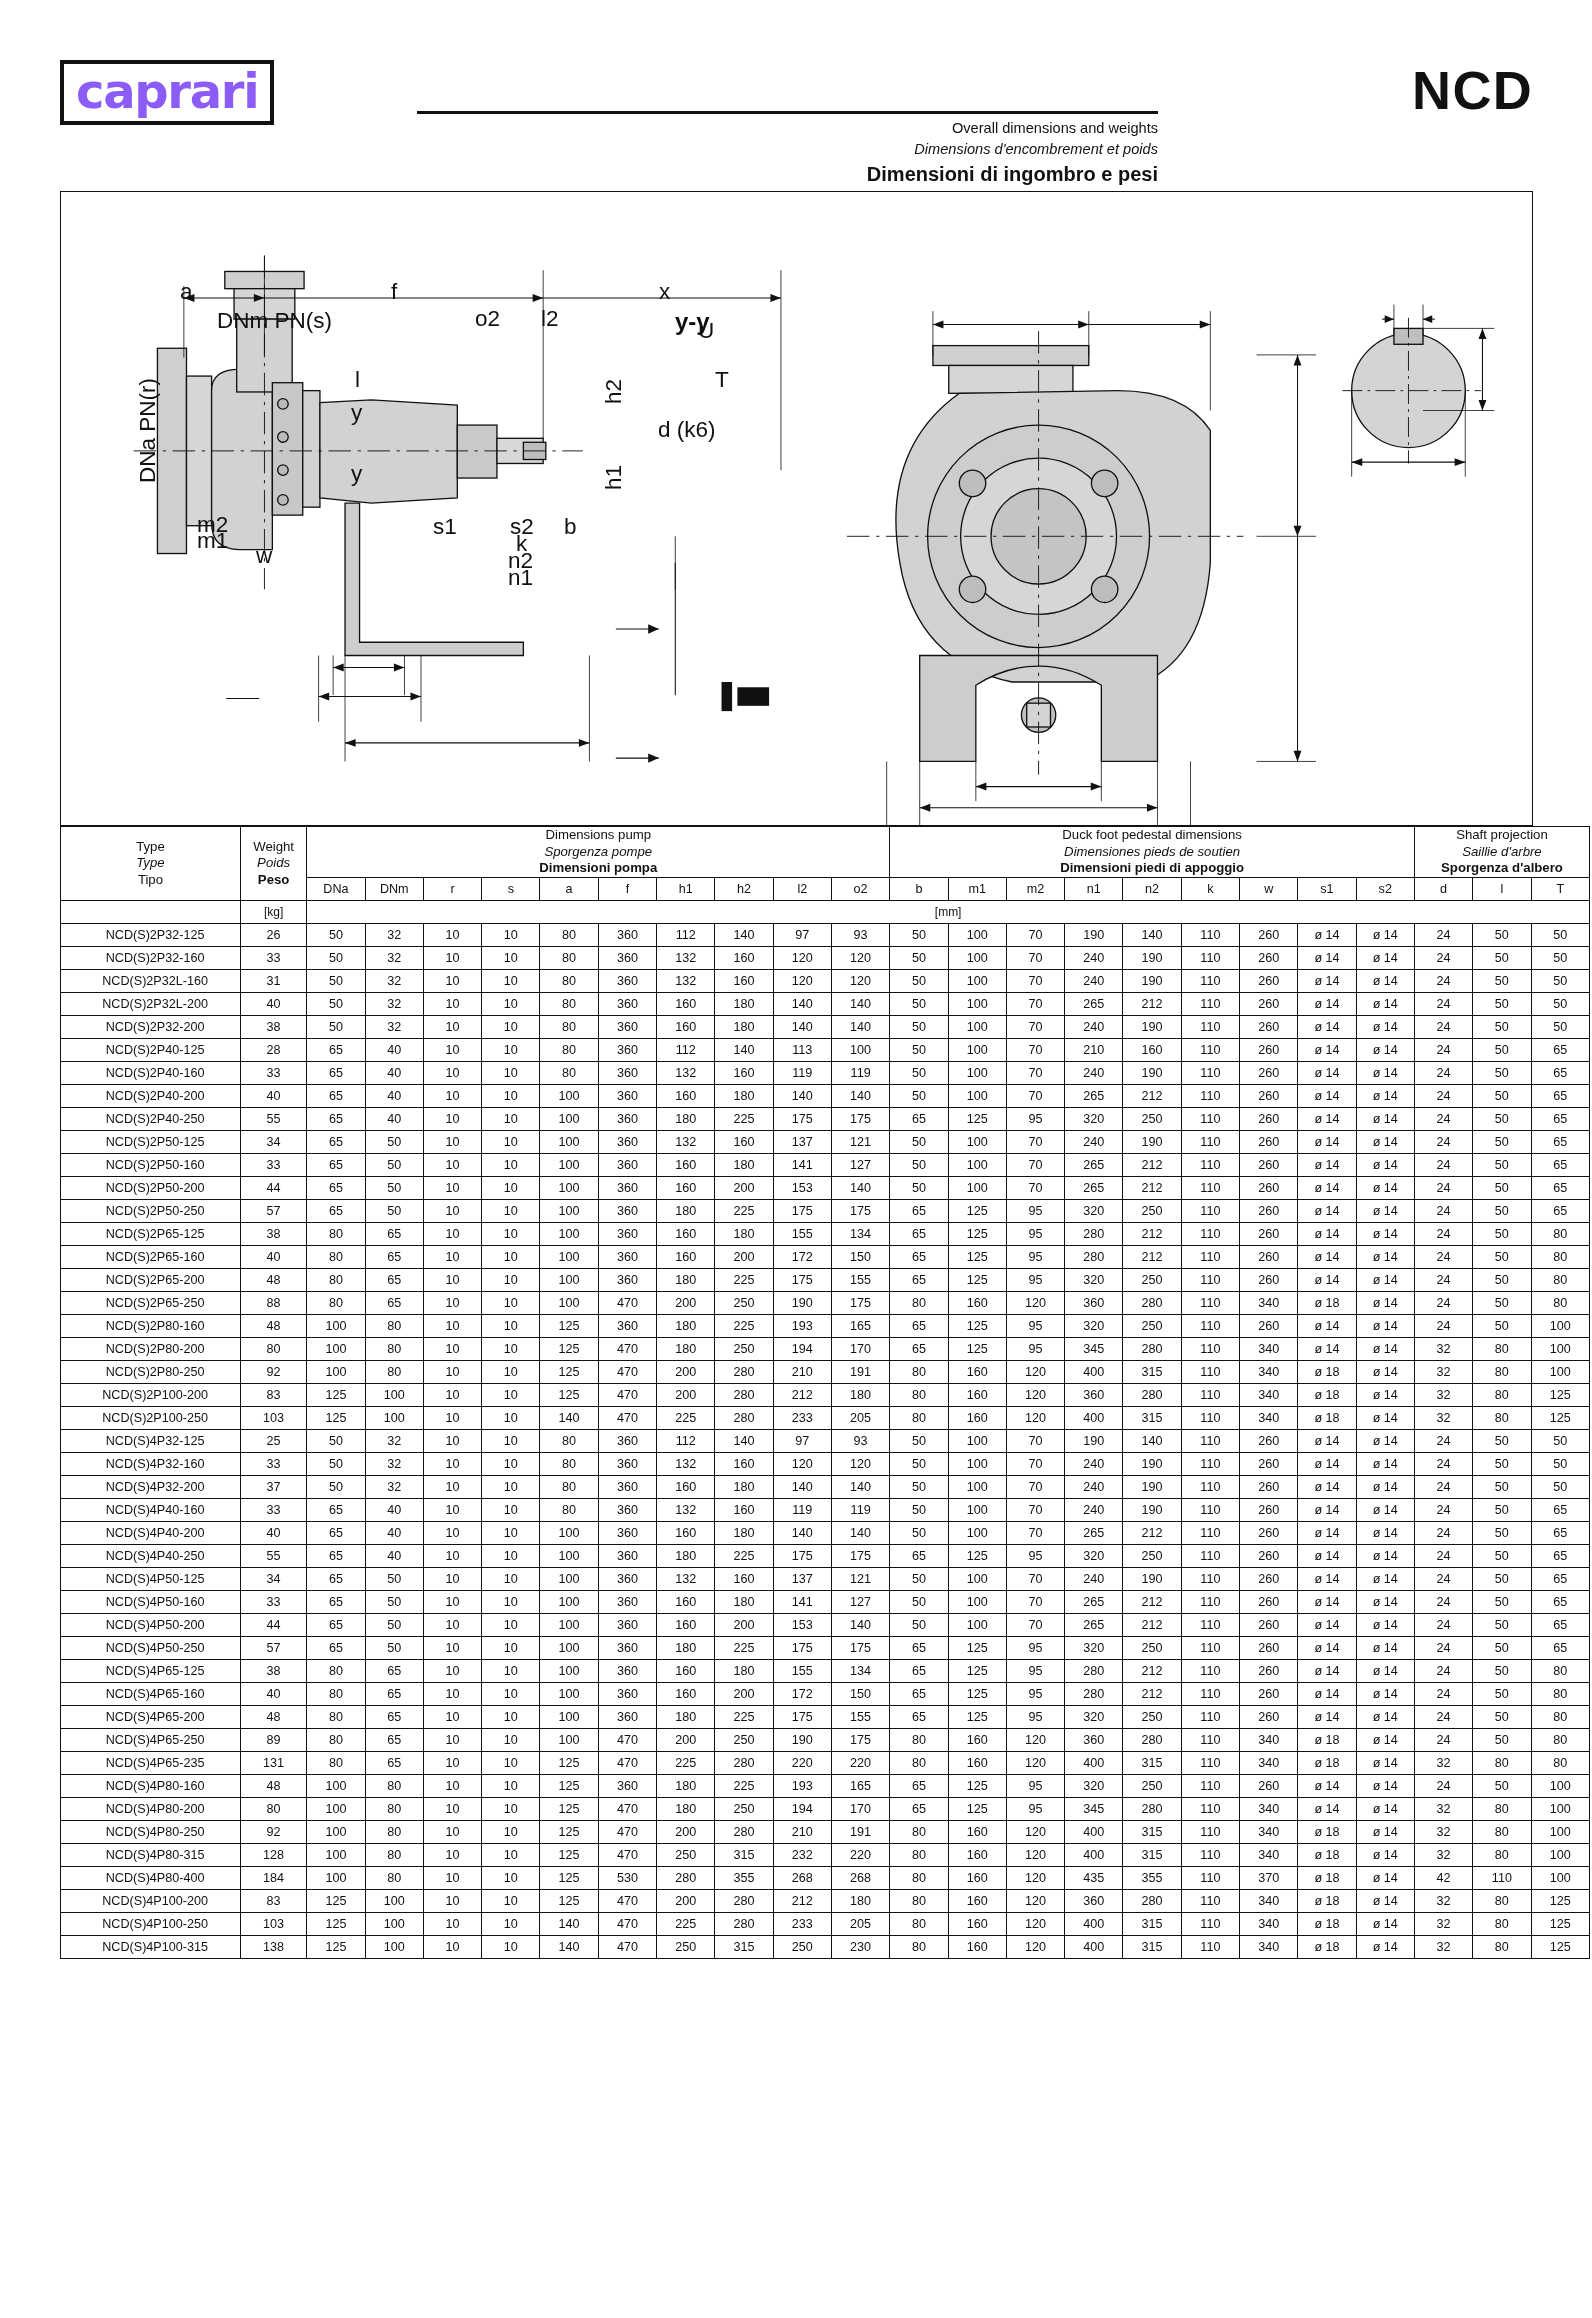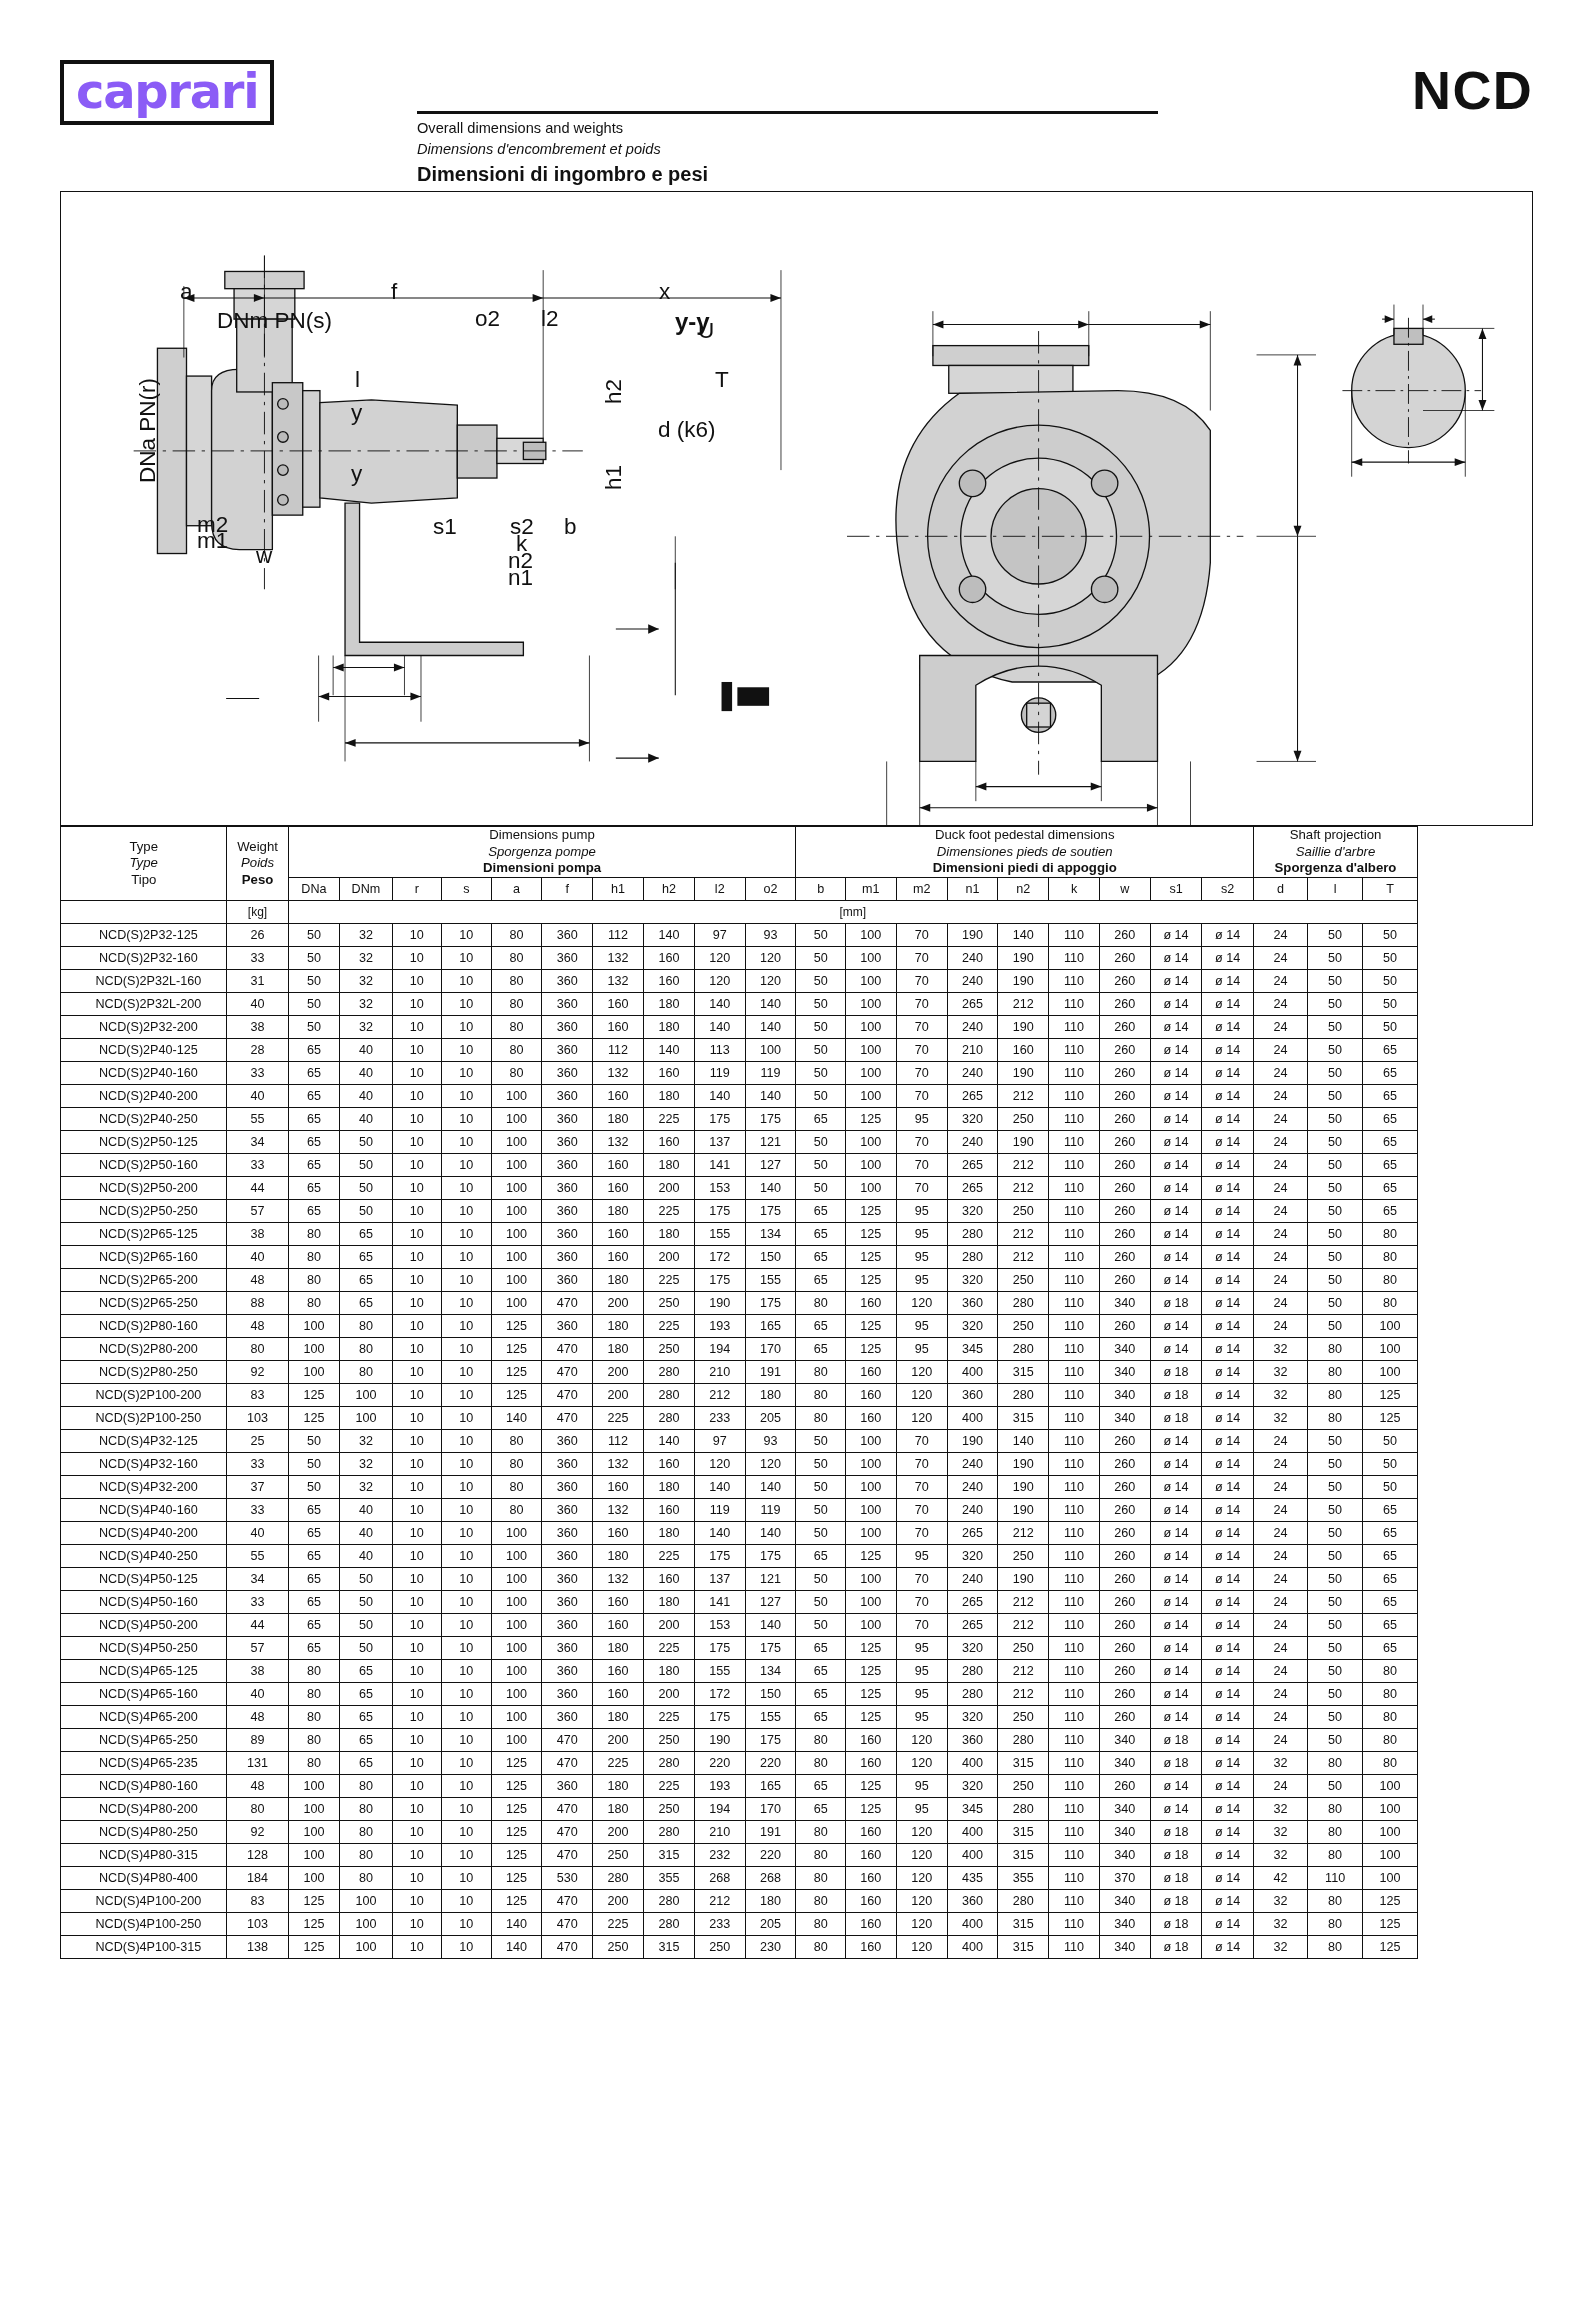--- a/index.html
+++ b/index.html
@@ -46,21 +46,21 @@
     top: 71px;
     width: 741px;
     height: 2.6px;
     background: #111;
   }
   .headtitles {
     position: absolute;
     left: 357px;
     top: 78px;
     width: 741px;
-    text-align: left;
+    text-align: right;
     line-height: 1.45;
   }
   .headtitles .t1 { font-size: 14.6px; color: #111; }
   .headtitles .t2 { font-size: 14.6px; color: #111; font-style: italic; }
   .headtitles .t3 { font-size: 20px; color: #111; font-weight: bold; }
   .ncd {
     position: absolute;
     right: 0;
     top: 18.5px;
     font-size: 54px;
@@ -92,21 +92,21 @@
     white-space: nowrap;
   }
   .svgwrap { position: absolute; left: 0; top: 0; width: 100%; height: 100%; }
 
   
   .tablewrap {
     margin: 0 60px 0 60px;
   }
   table.spec {
     border-collapse: collapse;
-    width: 1358px;
+    width: 1530px;
     font-size: 12.6px;
     color: #111;
     font-family: "Liberation Sans", sans-serif;
   }
   table.spec th, table.spec td {
     border: 0.7px solid #111;
     text-align: center;
     padding: 0;
     height: 22px;
     line-height: 22px;

